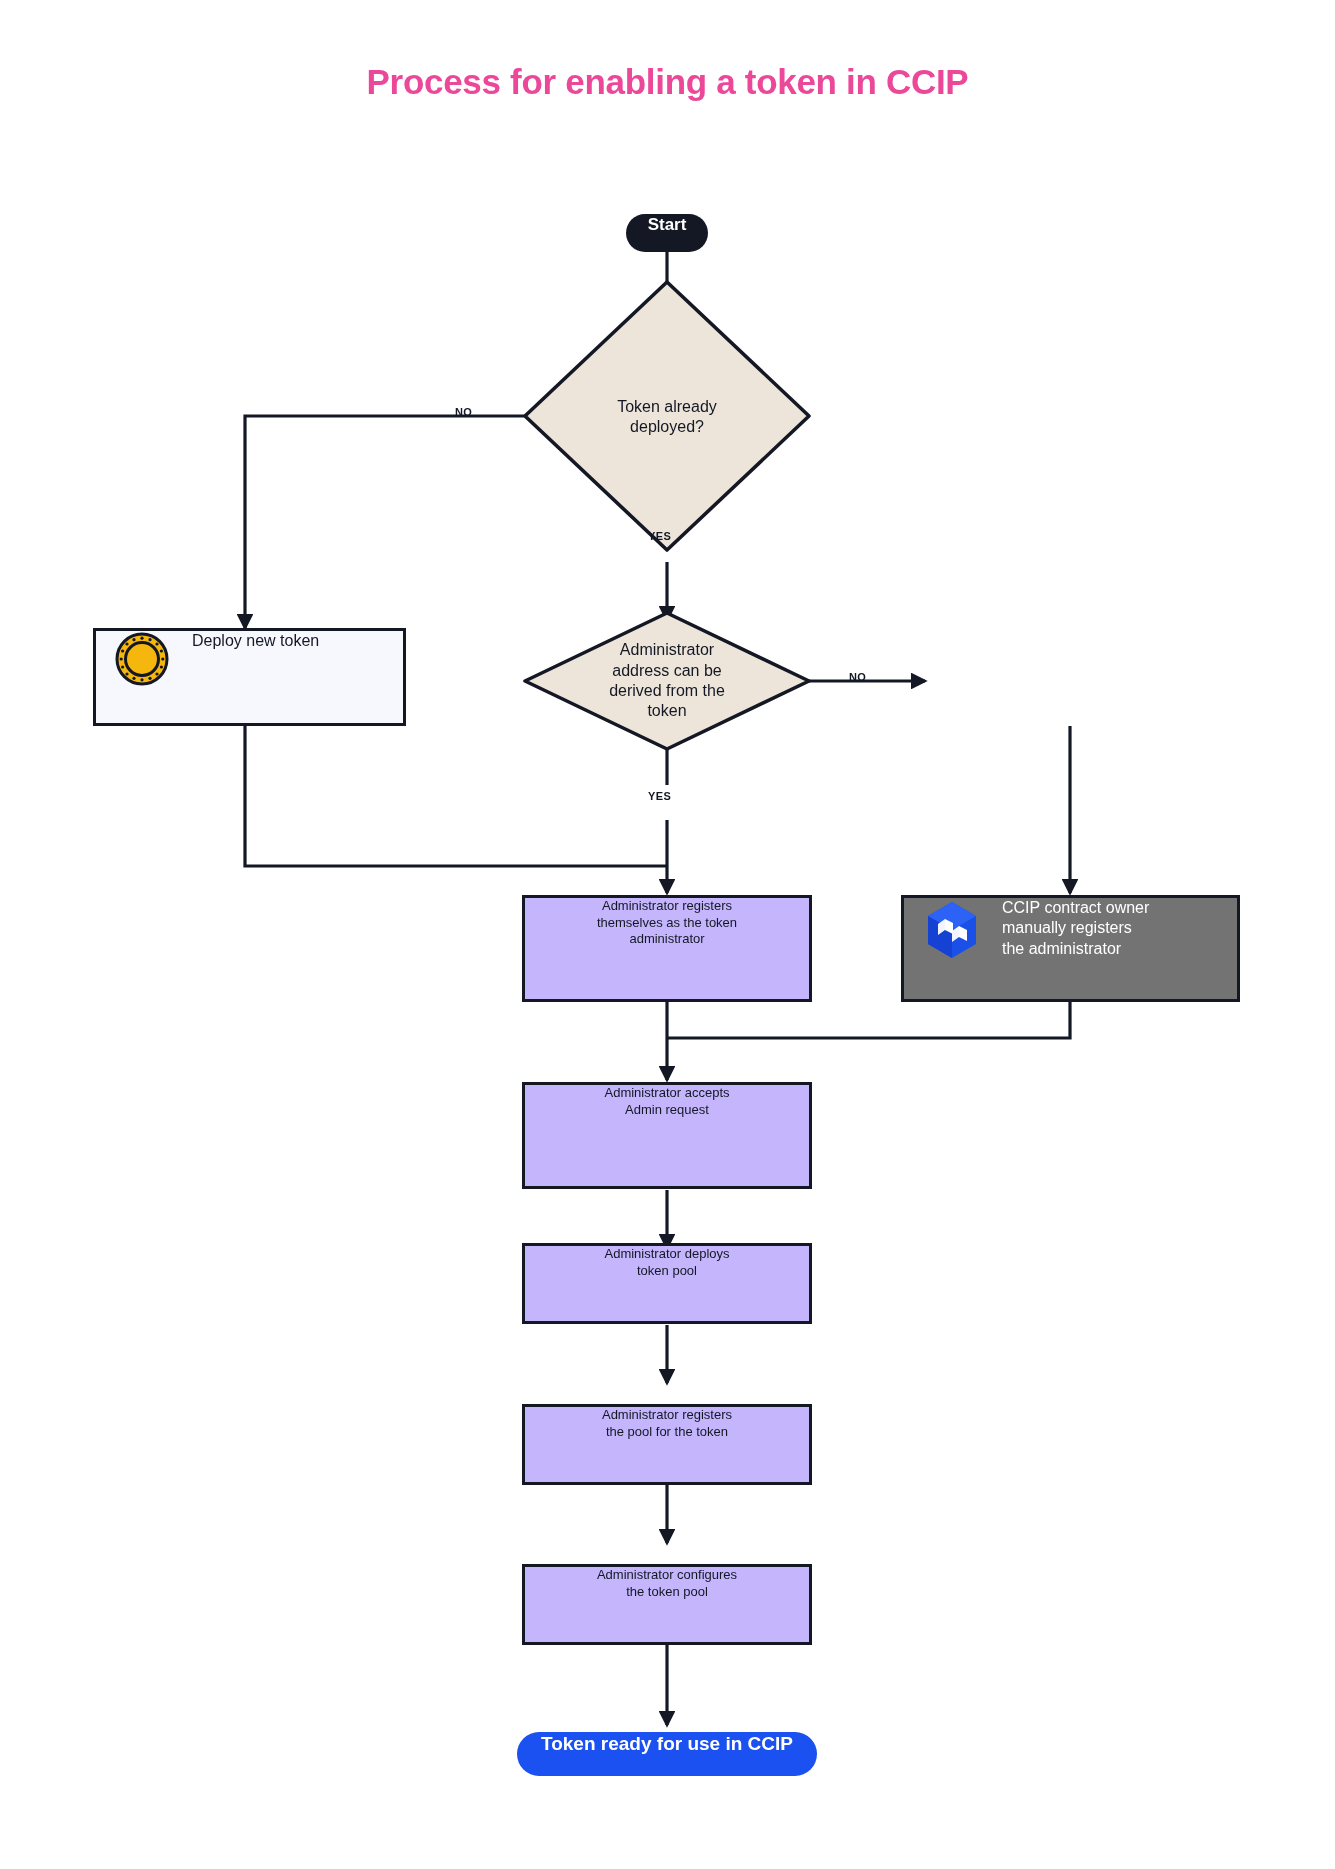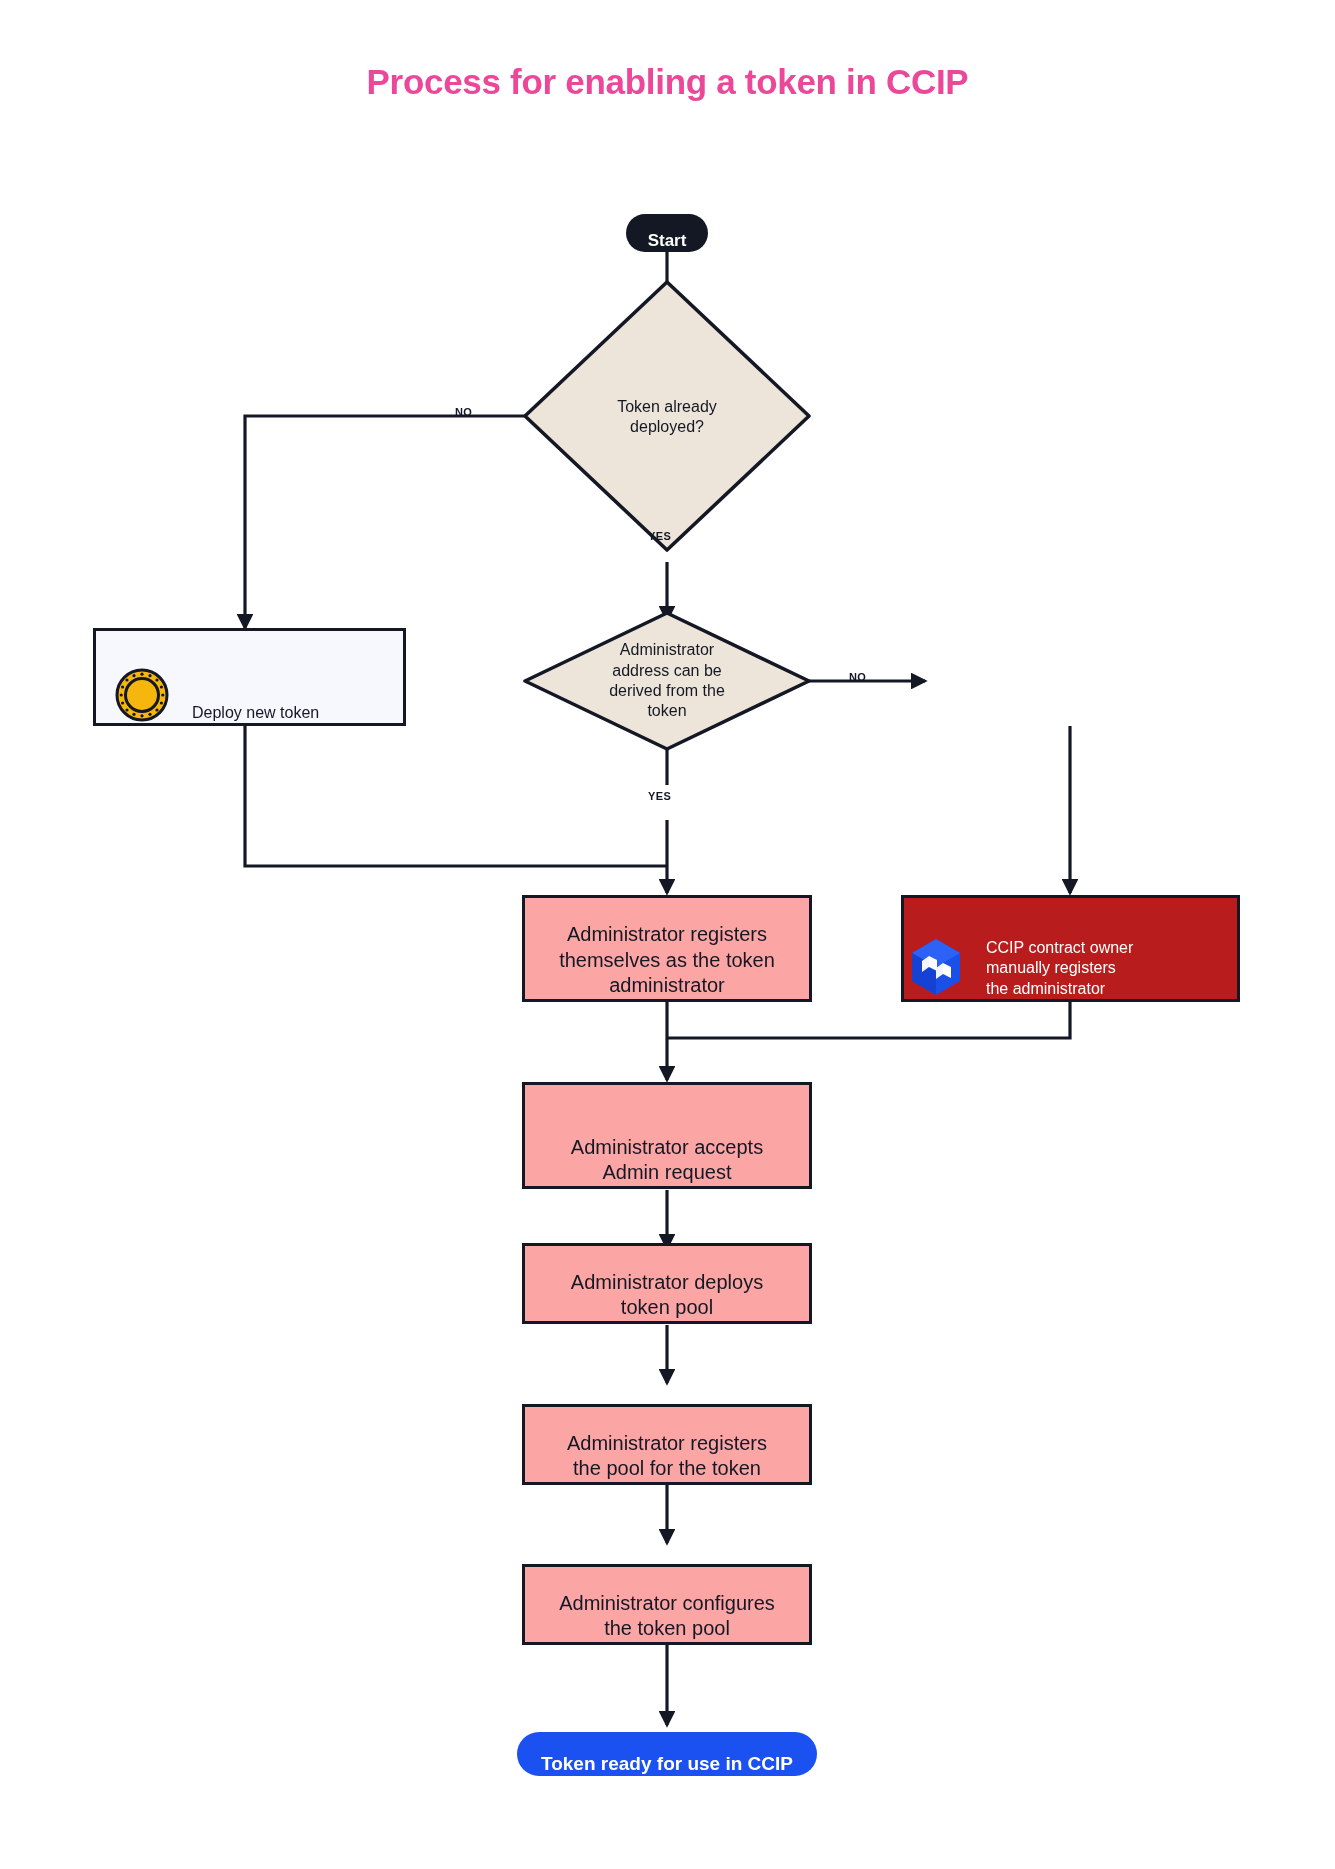--- a/index.html
+++ b/index.html
@@ -34,21 +34,21 @@
     font-size: 35px;
     font-weight: bold;
     letter-spacing: -0.3px;
     color: #ec4899;
   }
   
   .node {
     position: absolute;
     box-sizing: border-box;
     display: flex;
-    align-items: flex-end;
+    align-items: flex-start;
     justify-content: center;
   }
   .node-text {
     text-align: center;
     line-height: 1.28;
     white-space: pre-line;
   }
   
   .start-pill {
     background: #141824;
@@ -64,24 +64,24 @@
     background: #1A51F0;
     border-radius: 26px;
     color: #FFFFFF;
     font-size: 19px;
     font-weight: bold;
     width: 300px;
     height: 44px;
   }
   
   .proc-box {
-    background: #fca5a5;
-    border: 3px solid #141824;
-    color: #141824;
-    font-size: 20px;
+    background: #c4b5fd;
+    border: 3px solid #141824;
+    color: #141824;
+    font-size: 13px;
   }
   
   .icon-box {
     background: #F6F8FD;
     border: 3px solid #141824;
     color: #141824;
     font-size: 16px;
     justify-content: flex-start;
     padding-left: 18px;
     gap: 22px;
@@ -92,25 +92,26 @@
     border: 3px solid #141824;
     color: #FFFFFF;
     font-size: 16px;
     justify-content: flex-start;
     padding-left: 18px;
     gap: 20px;
   }
   .blue-box .node-text { text-align: left; }
   
   .dark-box {
-    background: #b91c1c;
+    background: #737373;
     border: 3px solid #141824;
     color: #FFFFFF;
     font-size: 16px;
     justify-content: flex-start;
+    padding-left: 16px;
     gap: 18px;
   }
   .dark-box .node-text { text-align: left; }
   
   .edge-label {
     position: absolute;
     font-size: 11px;
     font-weight: bold;
     color: #141824;
     letter-spacing: 0.4px;

